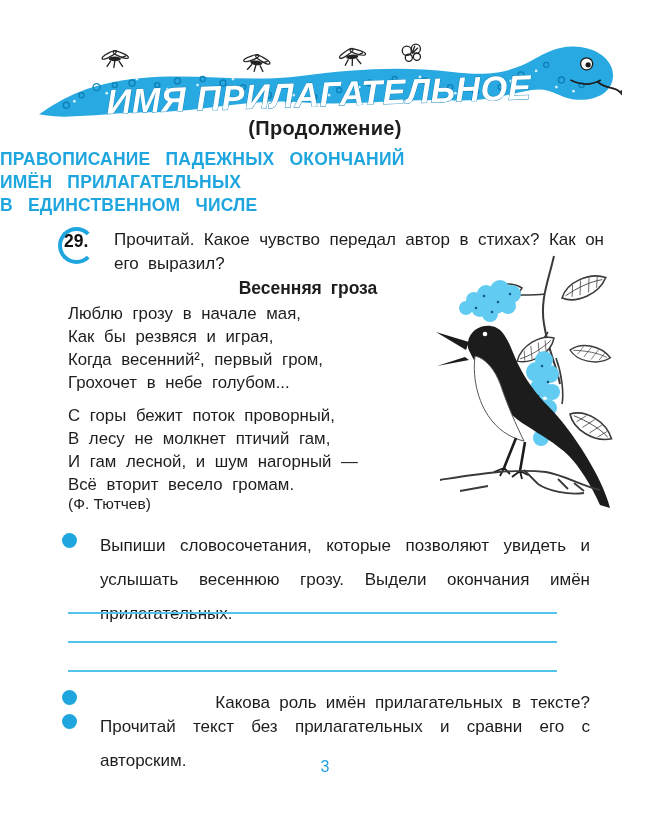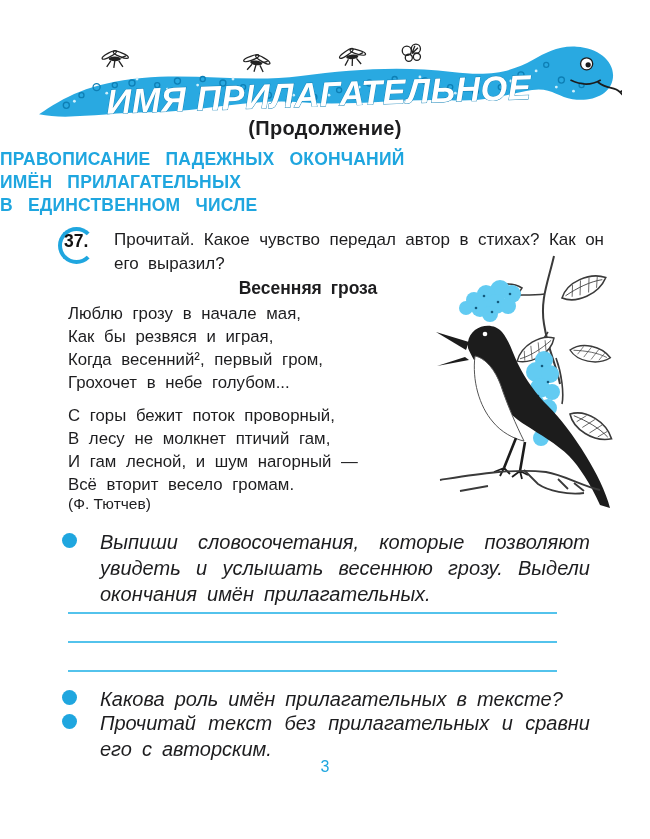--- a/index.html
+++ b/index.html
@@ -42,24 +42,24 @@
   .stanza-gap { height:10px; }
   .poem-author { position:absolute; left:68px; top:495px; width:362px; text-align:left; font-size:15.5px; }
   
   .illustration { position:absolute; left:424px; top:254px; width:216px; height:266px; }
   
   .bullet {
     position:absolute; width:15px; height:15px; border-radius:50%;
     background:var(--accent,#1FA6DF); left:62px;
   }
   .subtask {
-    position:absolute; left:100px; width:490px; font-size:20px; line-height:26px;
-    text-align:justify; word-spacing:4.5px;font-style:italic;
-  }
-  .subtask.short { text-align:left; }
+    position:absolute; left:100px; width:490px; font-size:17px; line-height:34px;
+    text-align:justify; word-spacing:4.5px;
+  }
+  .subtask.short { text-align:right; }
   .b1 { top:533px; } .t1 { top:529px; }
   .b2 { top:690px; } .t2 { top:686px; }
   .b3 { top:714px; } .t3 { top:710px; }
   
   .writing-line {
     position:absolute; left:68px; width:489px; height:0;
     border-top:2px solid var(--line,#53C3EC); cursor:text;
   }
   .wl1 { top:612px; } .wl2 { top:641px; } .wl3 { top:670px; }
   
@@ -161,21 +161,21 @@
 
   <div class="subtitle">(Продолжение)</div>
   <div class="section-heading">
     <div>ПРАВОПИСАНИЕ ПАДЕЖНЫХ ОКОНЧАНИЙ</div>
     <div>ИМЁН ПРИЛАГАТЕЛЬНЫХ</div>
     <div>В ЕДИНСТВЕННОМ ЧИСЛЕ</div>
   </div>
 
   <div class="exercise-row">
     <div class="badge"></div>
-    <div class="badge-num">37.</div>
+    <div class="badge-num">29.</div>
     <div class="task-text">Прочитай. Какое чувство передал автор в стихах? Как он его выразил?</div>
   </div>
 
   <div class="poem-title">Весенняя гроза</div>
   <div class="poem">
     <div>Люблю грозу в начале мая,</div>
     <div>Как бы резвяся и играя,</div>
     <div>Когда весенний², первый гром,</div>
     <div>Грохочет в небе голубом...</div>
     <div class="stanza-gap"></div>

